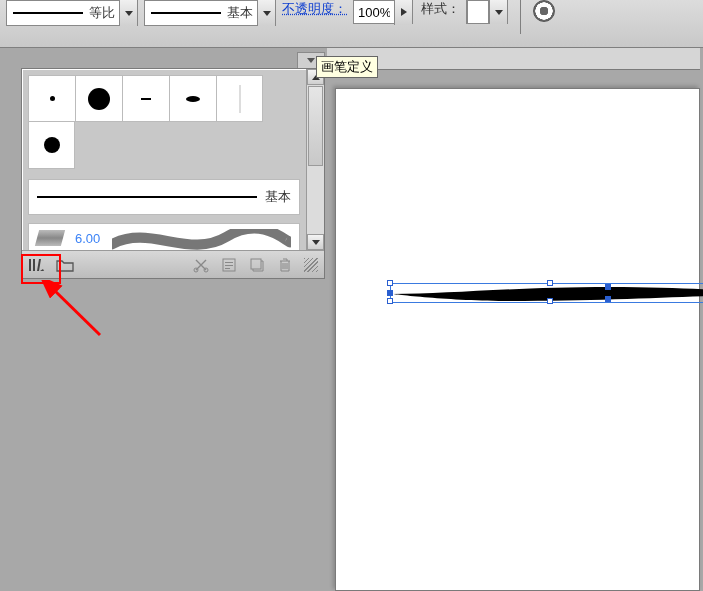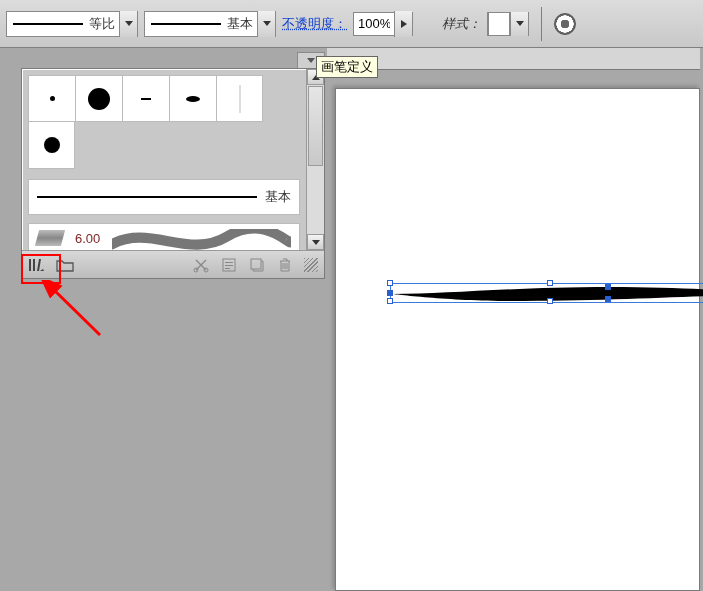--- a/index.html
+++ b/index.html
@@ -1,28 +1,28 @@
 <!DOCTYPE html>
 <html><head>
 <meta charset="utf-8">
 <style>
   * { box-sizing: border-box; margin: 0; padding: 0; }
   body { font-family: "Microsoft YaHei", Arial, sans-serif; font-size: 13px; background: #a8a8a8; width: 703px; height: 591px; overflow: hidden; position: relative; }
   
-  .top-toolbar { background: linear-gradient(#dcdcdc,#c8c8c8); height: 48px; border-bottom: 1px solid #7f7f7f; display: flex; align-items: center; padding: 0 6px; gap: 6px; }
+  .top-toolbar { background: linear-gradient(#dcdcdc,#c8c8c8); height: 48px; border-bottom: 1px solid #7f7f7f; display: flex; align-items: flex-start; padding: 0 6px; gap: 6px; }
   .top-toolbar .stroke-selector { display: inline-flex; align-items: center; background: #fff; border: 1px solid #888; height: 26px; }
   .stroke-preview { display:inline-flex; align-items:center; justify-content:flex-end; padding-right:4px; width: 112px; height:100%; gap:6px; }
   .stroke-line { flex:1; height:2px; background:#000; margin-left:6px; }
   .toolbar-label { color:#333; }
   .dropdown-btn { width:18px; height:26px; border-left:1px solid #888; background: linear-gradient(#f0f0f0,#d0d0d0); display:flex; align-items:center; justify-content:center; }
   .triangle-down { width:0; height:0; border-left:4px solid transparent; border-right:4px solid transparent; border-top:5px solid #333; }
   .opacity-label { color:#1040d0; text-decoration: underline dotted; }
   .opacity-field { display:inline-flex; border:1px solid #888; background:#fff; height:24px; align-items:center; }
   .opacity-field input { border:none; width:40px; padding:0 4px; font-size:13px; }
-  .style-label { color:#333; margin-left:23px;font-style:italic; }
+  .style-label { color:#333; margin-left:2px; }
   .style-box { display:inline-flex; border:1px solid #888; background:#fff; height:24px; width:22px; }
   .divider-v { width:1px; height:34px; background:#7f7f7f; margin: 0 6px; }
   .gear-icon { width:22px; height:22px; border-radius:50%; border:1px solid #555; background: radial-gradient(circle,#666 30%, #fff 32%, #fff 60%, #666 62%); }
   
   .tooltip { position:absolute; left:316px; top:56px; border:1px solid #666; background:#ffffe1; font-size:13px; padding:1px 4px; z-index:40; }
   .panel-menu-tab { position:absolute; left:297px; top:52px; width:28px; height:16px; background:#cfcfcf; border:1px solid #8a8a8a; border-bottom:none; display:flex; align-items:center; justify-content:center; z-index:30;}
   
   .brush-panel { position:absolute; left:21px; top:68px; width:304px; height:211px; background:#c8c8c8; border:1px solid #7a7a7a; box-shadow: 1px 1px 0 #fff inset; z-index:20; display:flex; flex-direction:column; }
   .brush-grid-wrap { flex:1; display:flex; overflow:hidden; }
   .brush-grid { flex:1; padding:6px; }
@@ -35,21 +35,21 @@
   .dash { width:10px; height:2px; background:#000; }
   .oval { width:14px; height:6px; border-radius:50%; background:#000; }
   .thinline { width:2px; height:28px; background:#ddd; }
   
   .brush-row-basic { margin-top:10px; background:#fff; border:1px solid #bbb; height:36px; display:flex; align-items:center; padding:0 8px; gap:8px; }
   .brush-row-basic .line { flex:1; height:2px; background:#000; }
   .brush-row-basic .lbl { color:#333; }
   
   .brush-row-artistic { margin-top:8px; background:#fff; border:1px solid #bbb; height:30px; display:flex; align-items:center; padding:0 8px; gap:12px; overflow:hidden; }
   .thumb { width:26px; height:16px; background: linear-gradient(#bbb,#888,#bbb); transform: skewX(-15deg); }
-  .num { color:#7f1d1d; }
+  .num { color:#3b82f6; }
   .wave { flex:1; height:18px; position:relative; }
   .wave svg { position:absolute; inset:0; }
   
   .brush-scrollbar { width:18px; background:#dcdcdc; border-left:1px solid #9a9a9a; display:flex; flex-direction:column; }
   .sb-btn { height:16px; background:linear-gradient(#f4f4f4,#cfcfcf); border:1px solid #9a9a9a; display:flex; align-items:center; justify-content:center; }
   .sb-thumb { flex:0 0 80px; background:linear-gradient(#e6e6e6,#c8c8c8); border:1px solid #9a9a9a; margin:1px; }
   .sb-track { flex:1; }
   .triangle-up { width:0; height:0; border-left:4px solid transparent; border-right:4px solid transparent; border-bottom:5px solid #333; }
   
   .brush-panel-footer { height:28px; background:linear-gradient(#d8d8d8,#bcbcbc); border-top:1px solid #9a9a9a; display:flex; align-items:center; padding:0 6px; gap:10px; }

